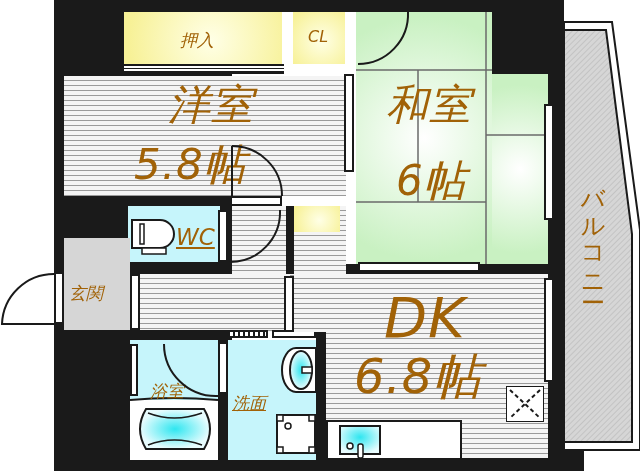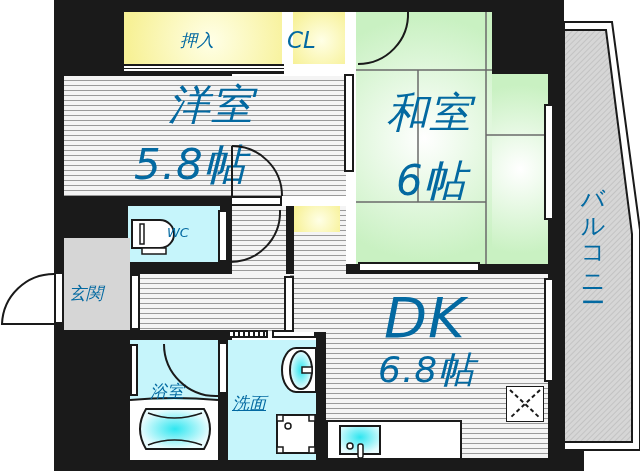--- a/index.html
+++ b/index.html
@@ -6,21 +6,21 @@
   body { width:640px; height:471px; position:relative; overflow:hidden; font-family:"DejaVu Sans", sans-serif; }
   .abs { position:absolute; box-sizing:border-box; }
   .wall { background:#1a1a1a; }
   .floor-wood {
     background: repeating-linear-gradient(to bottom, #f4f4f4 0px, #f4f4f4 4px, #9a9a9a 4px, #9a9a9a 5px);
   }
   .tatami { background: radial-gradient(circle at 50% 50%, #ffffff 0%, #c9f1c2 85%); }
   .closet { background: radial-gradient(circle at 55% 55%, #ffffe6 0%, #f7f197 90%); }
   .wet { background:#c6f5fb; }
   .genkan { background:#d6d6d6; }
-  .lbl { color:#0369a1; font-style:italic; white-space:nowrap; line-height:1; }
+  .lbl { color:#a16207; font-style:italic; white-space:nowrap; line-height:1; }
   .big { font-size:42px; letter-spacing:1px; }
   .small { font-size:17px; }
   .frame { background:#fff; border:2px solid #1a1a1a; }
   svg { position:absolute; overflow:visible; }
 </style>
 </head>
 <body>
 
 <div class="abs wall" style="left:54px;top:0;width:178px;height:471px;"></div>
 <div class="abs wall" style="left:54px;top:0;width:510px;height:12px;"></div>
@@ -39,21 +39,21 @@
   </defs>
   <polygon points="4,10 46,10 72,214 72,422 4,422" fill="url(#hatch)" stroke="#1a1a1a" stroke-width="2"></polygon>
 </svg>
 <div class="abs lbl" style="left:575px;top:172px;width:30px;font-size:24px;font-style:normal;writing-mode:vertical-rl;letter-spacing:2px;">バルコニー</div>
 
 <div class="abs closet" style="left:124px;top:12px;width:158px;height:52px;"></div>
 <div class="abs" style="left:124px;top:64px;width:160px;height:10px;border-top:2px solid #1a1a1a;border-bottom:2px solid #1a1a1a;background:repeating-linear-gradient(to bottom,#fff 0,#fff 2px,#1a1a1a 2px,#1a1a1a 3px);"></div>
 <div class="abs lbl small" style="left:180px;top:32px;">押入</div>
 
 <div class="abs closet" style="left:293px;top:12px;width:52px;height:52px;"></div>
-<div class="abs lbl" style="left:287px;top:29px;font-size:23px;font-style:italic;">CL</div>
+<div class="abs lbl" style="left:308px;top:29px;font-size:16px;font-style:italic;">CL</div>
 
 <div class="abs floor-wood" style="left:64px;top:76px;width:282px;height:120px;"></div>
 <div class="abs lbl big" style="left:168px;top:84px;">洋室</div>
 <div class="abs lbl big" style="left:134px;top:144px;">5.8帖</div>
 <svg style="left:230px;top:144px;" width="60" height="60">
   <path d="M2,2 A 50 50 0 0 1 52 52" fill="none" stroke="#1a1a1a" stroke-width="2"></path>
   <line x1="2" y1="2" x2="2" y2="52" stroke="#1a1a1a" stroke-width="2"></line>
 </svg>
 <div class="abs frame" style="left:230px;top:196px;width:52px;height:10px;"></div>
 
@@ -66,39 +66,39 @@
     <line x1="62" y1="58" x2="62" y2="190"></line>
     <line x1="130" y1="123" x2="192" y2="123"></line>
     <line x1="0" y1="190" x2="130" y2="190"></line>
   </g>
 </svg>
 <svg style="left:356px;top:12px;" width="60" height="60">
   <path d="M52,0 A 50 50 0 0 1 2 52" fill="none" stroke="#1a1a1a" stroke-width="2"></path>
 </svg>
 <div class="abs frame" style="left:344px;top:74px;width:10px;height:98px;"></div>
 <div class="abs frame" style="left:544px;top:104px;width:10px;height:116px;"></div>
-<div class="abs lbl big" style="left:386px;top:92px;text-align:center;">和室</div>
+<div class="abs lbl big" style="left:386px;top:84px;text-align:center;">和室</div>
 <div class="abs lbl big" style="left:396px;top:160px;">6帖</div>
 <div class="abs wall" style="left:346px;top:264px;width:210px;height:10px;"></div>
 <div class="abs frame" style="left:358px;top:262px;width:122px;height:10px;"></div>
 
 <div class="abs floor-wood" style="left:232px;top:206px;width:114px;height:126px;"></div>
 <div class="abs floor-wood" style="left:140px;top:274px;width:150px;height:56px;"></div>
 
 <div class="abs closet" style="left:294px;top:206px;width:46px;height:26px;"></div>
 <div class="abs wall" style="left:286px;top:206px;width:8px;height:68px;"></div>
 
 <div class="abs wall" style="left:118px;top:198px;width:114px;height:76px;"></div>
 <div class="abs wet" style="left:128px;top:206px;width:92px;height:56px;"></div>
 <svg style="left:130px;top:218px;" width="60" height="36">
   <path d="M2,2 L30,2 A 14 14 0 0 1 30 30 L2,30 Z" fill="#fff" stroke="#1a1a1a" stroke-width="2"></path>
   <rect x="10" y="6" width="4" height="20" fill="#fff" stroke="#1a1a1a" stroke-width="1.5"></rect>
   <rect x="12" y="30" width="24" height="6" fill="#fff" stroke="#1a1a1a" stroke-width="1.5"></rect>
 </svg>
-<div class="abs lbl" style="left:167px;top:226px;font-size:13px;">WC</div>
+<div class="abs lbl" style="left:176px;top:226px;font-size:23px;text-decoration:underline;">WC</div>
 <div class="abs frame" style="left:218px;top:210px;width:10px;height:52px;"></div>
 <svg style="left:228px;top:210px;" width="60" height="56">
   <path d="M52,0 A 50 50 0 0 1 2 52" fill="none" stroke="#1a1a1a" stroke-width="2"></path>
 </svg>
 
 <div class="abs frame" style="left:284px;top:276px;width:10px;height:56px;"></div>
 <svg style="left:294px;top:276px;" width="60" height="60">
   <path d="M2,52 A 50 50 0 0 0 52 2" fill="none" stroke="#1a1a1a" stroke-width="2"></path>
   <line x1="2" y1="2" x2="52" y2="2" stroke="#1a1a1a" stroke-width="2"></line>
 </svg>
@@ -155,21 +155,21 @@
   <rect x="1" y="33" width="6" height="6" fill="#fff" stroke="#1a1a1a" stroke-width="1.5"></rect>
   <rect x="33" y="33" width="6" height="6" fill="#fff" stroke="#1a1a1a" stroke-width="1.5"></rect>
   <circle cx="12" cy="12" r="3" fill="none" stroke="#1a1a1a" stroke-width="1.5"></circle>
 </svg>
 <div class="abs lbl small" style="left:232px;top:395px;text-decoration:underline;">洗面</div>
 
 <div class="abs wall" style="left:316px;top:332px;width:10px;height:128px;"></div>
 <div class="abs floor-wood" style="left:326px;top:274px;width:222px;height:184px;"></div>
 <div class="abs floor-wood" style="left:294px;top:274px;width:32px;height:58px;"></div>
 <div class="abs lbl big" style="left:384px;top:290px;font-size:56px;">DK</div>
-<div class="abs lbl big" style="left:354px;top:352px;font-size:36px;margin-left:24px;">6.8帖</div>
+<div class="abs lbl big" style="left:354px;top:352px;font-size:48px;">6.8帖</div>
 <div class="abs frame" style="left:544px;top:278px;width:10px;height:104px;"></div>
 
 <div class="abs" style="left:326px;top:420px;width:136px;height:40px;background:#fff;border:2px solid #1a1a1a;"></div>
 <svg style="left:338px;top:424px;" width="46" height="38">
   <defs>
     <radialGradient id="ksink" cx="50%" cy="40%" r="60%">
       <stop offset="0%" stop-color="#2fe6f0"></stop>
       <stop offset="100%" stop-color="#e8fcfe"></stop>
     </radialGradient>
   </defs>

